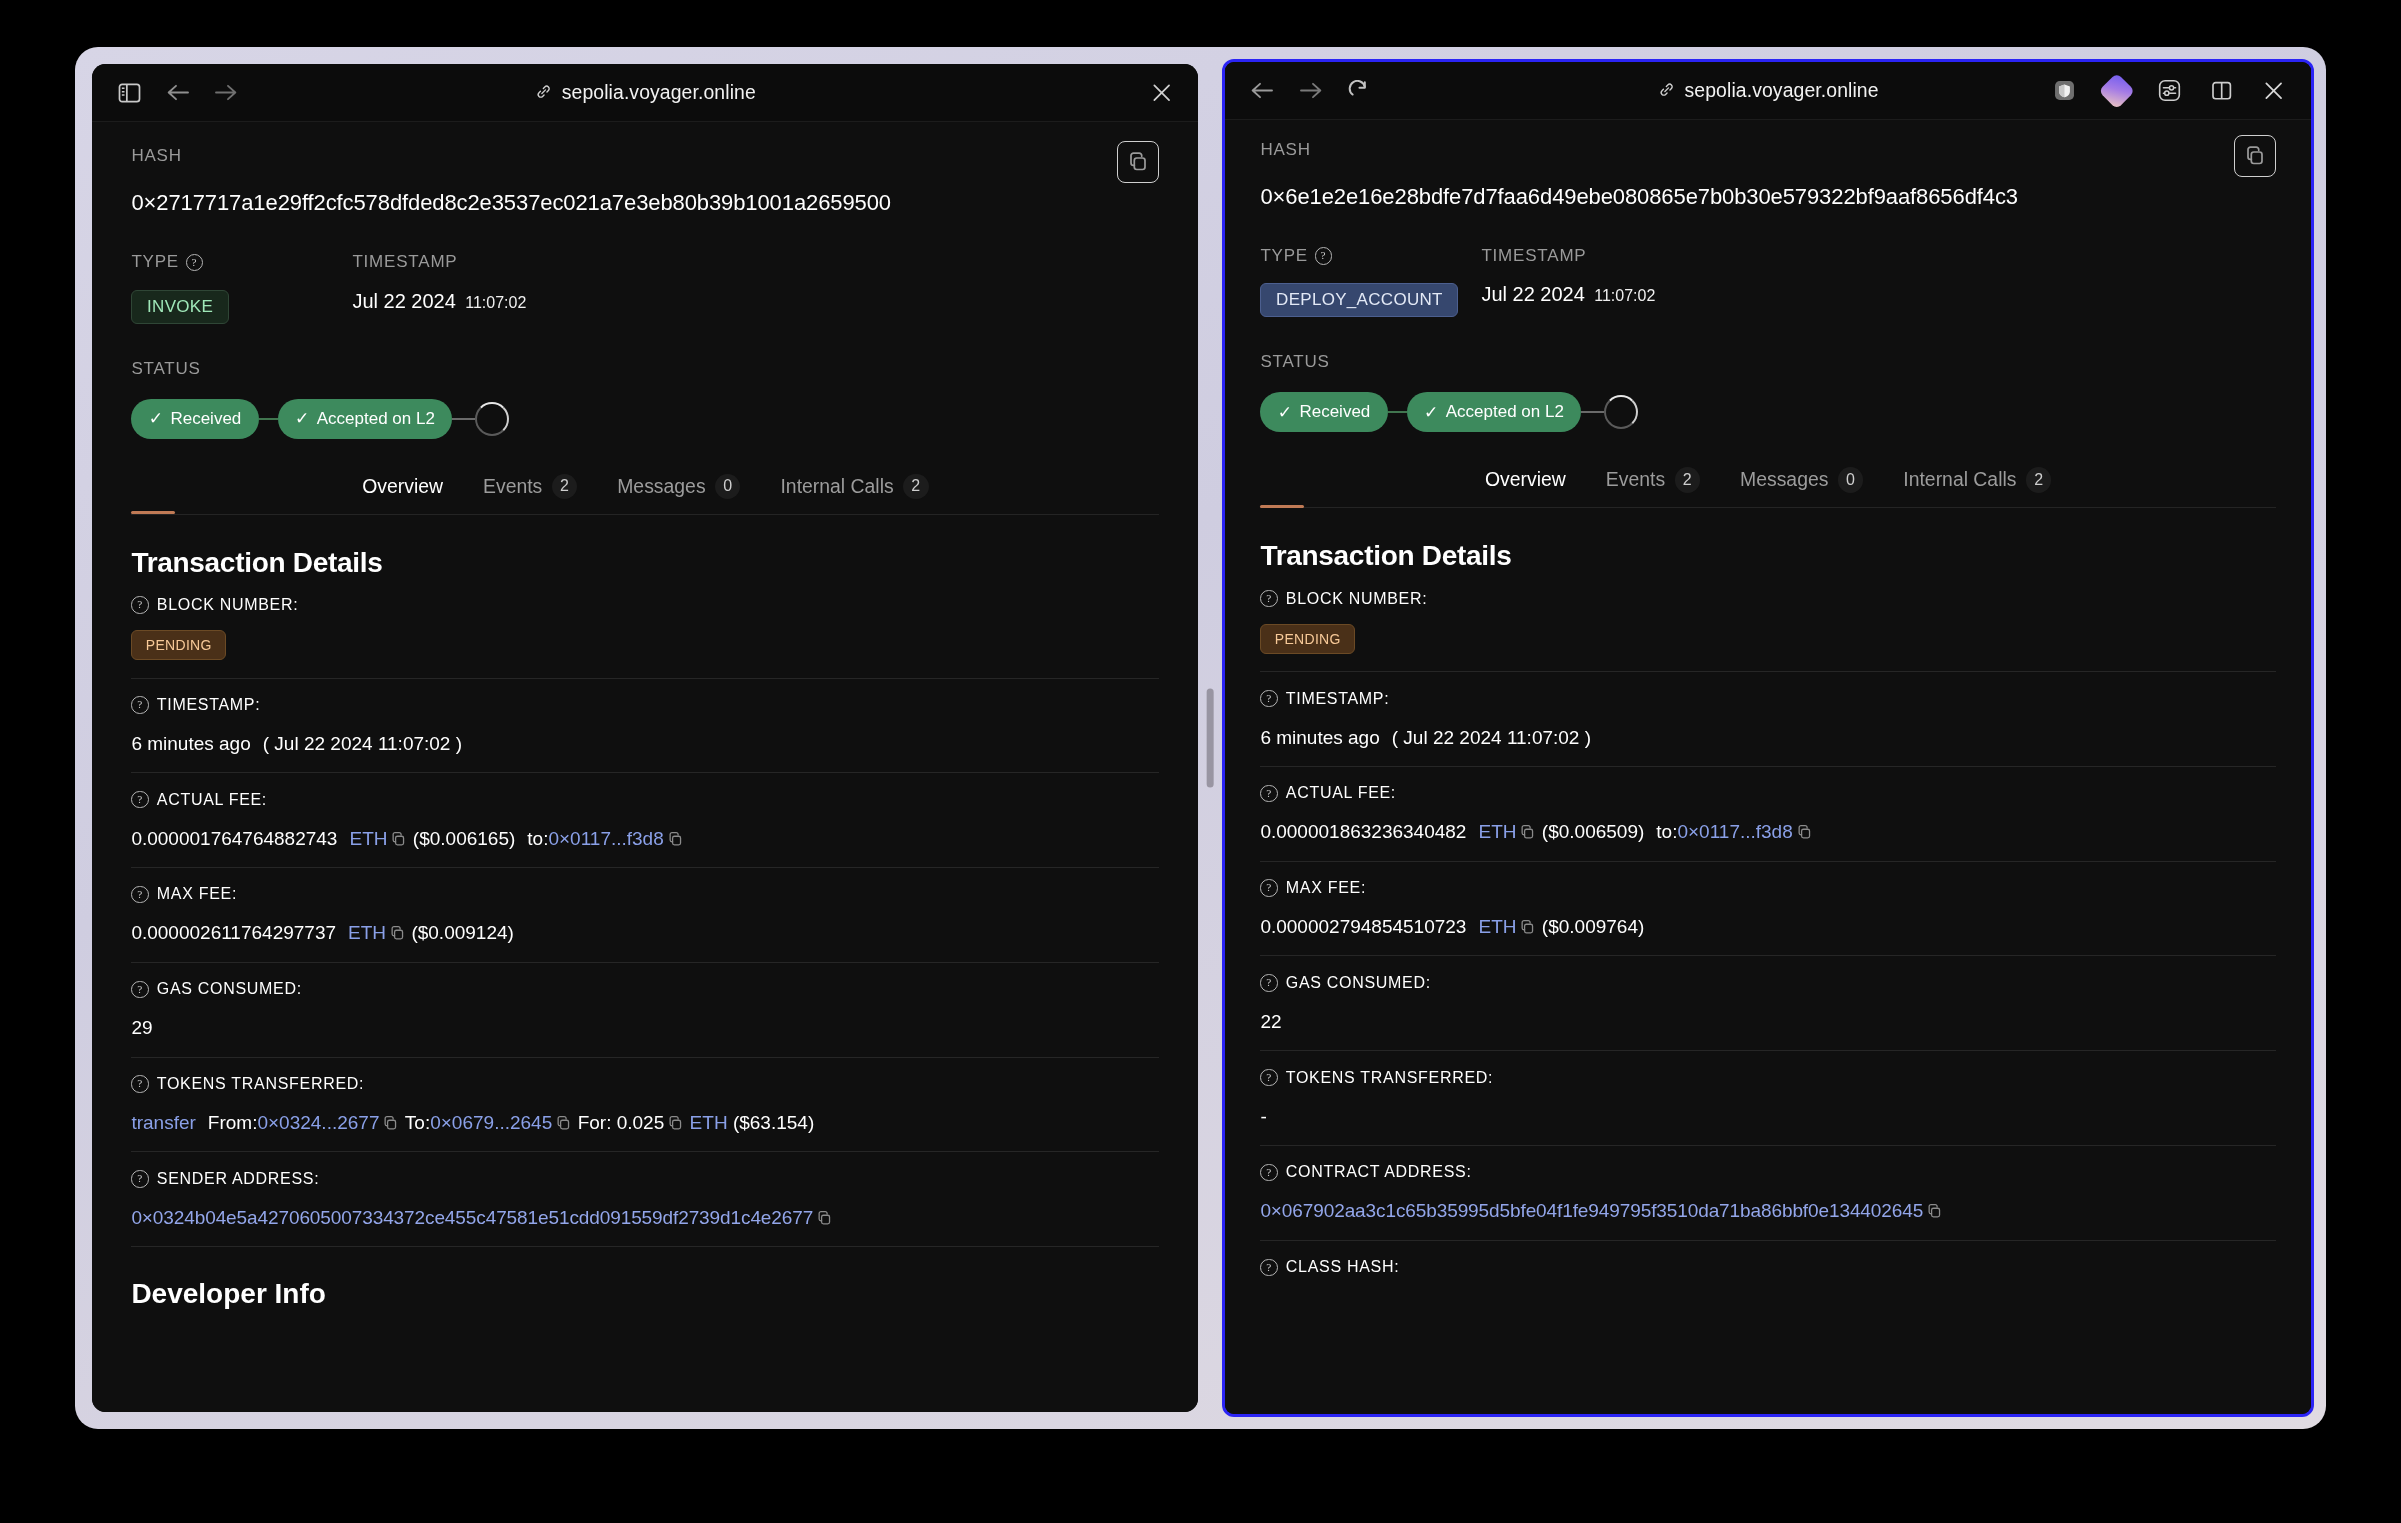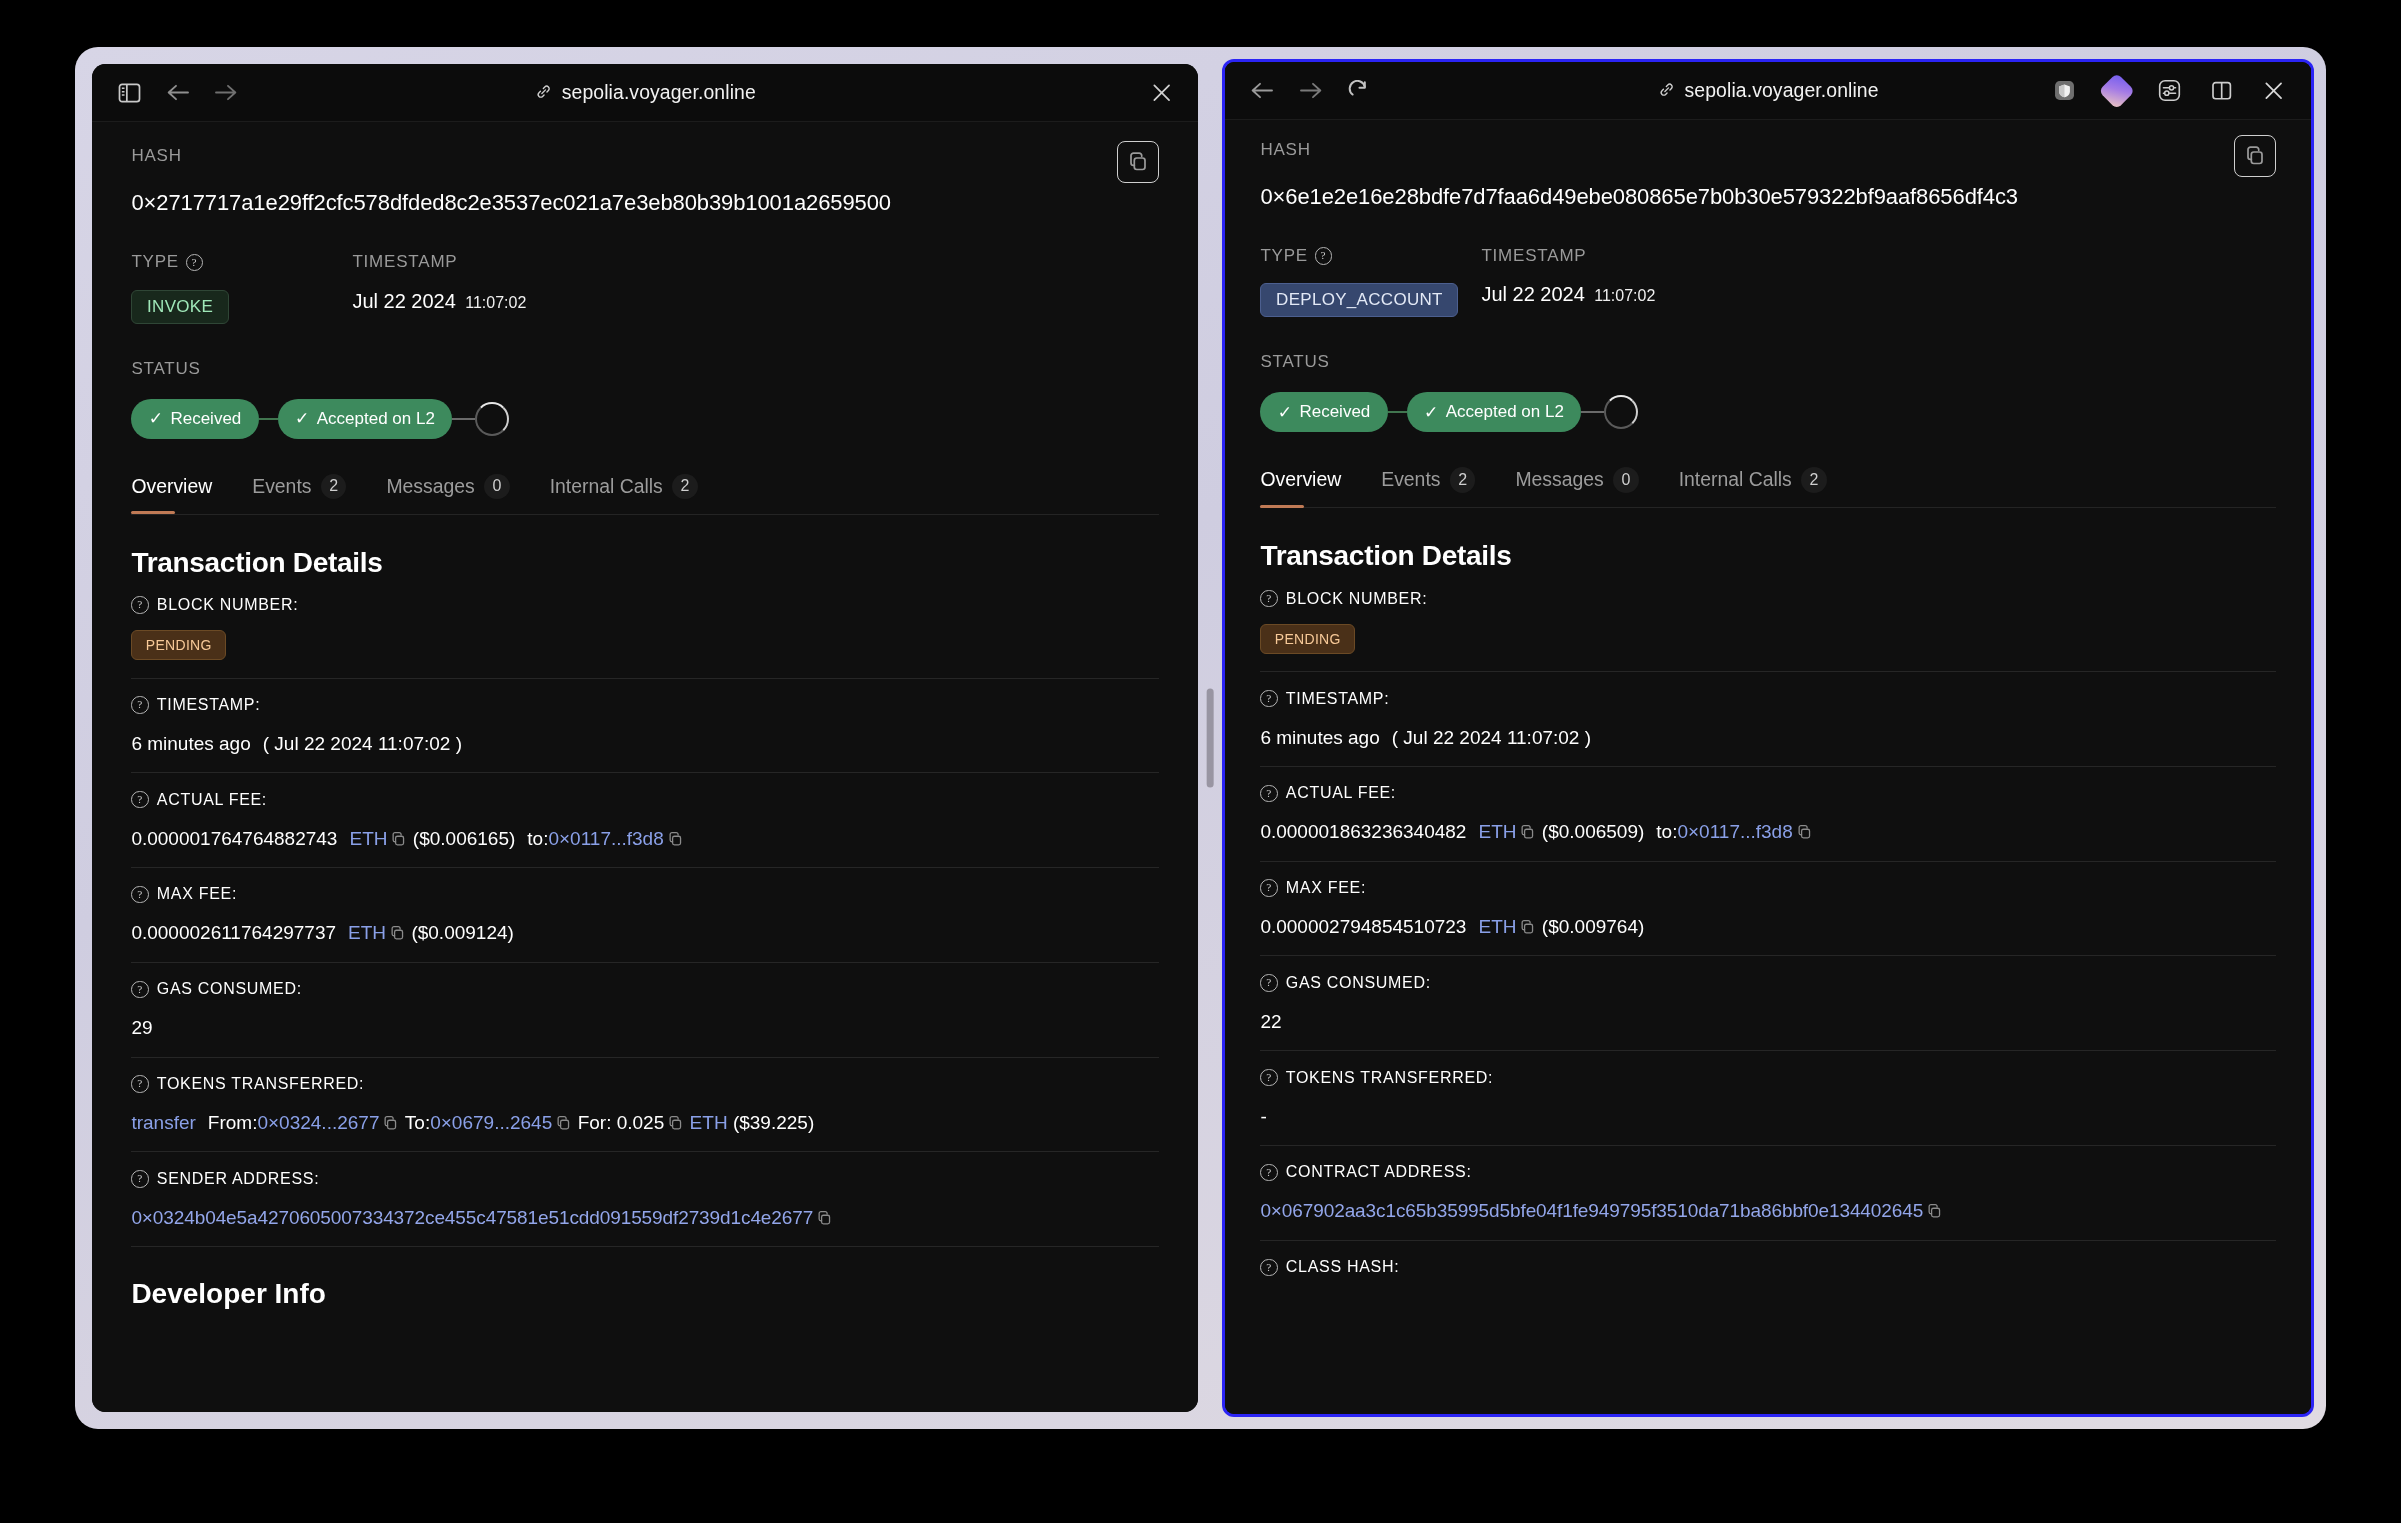--- a/index.html
+++ b/index.html
@@ -217,20 +217,21 @@
   }
 
   
   .tabs {
     margin-top: 35px;
     display: flex; align-items: center;
     gap: 40px;
     border-bottom: 0.7px solid #242424;
     padding-bottom: 14.7px;
     position: relative;
+    justify-content: center;
   }
   .tab {
     display: flex; align-items: center; gap: 9.4px;
     font-size: 19.4px;
     color: #9c9c9c;
   }
   .tab.active { color: #ffffff; }
   .tab .count {
     background: #1c1c1c;
     color: #cfcfcf;
@@ -525,21 +526,21 @@
               <span>&nbsp;</span>
               <span>0.025</span>
               <span class="cp">
                 <svg viewBox="0 0 24 26" fill="none">
                     <rect x="7.5" y="8.5" width="13" height="14" rx="3" stroke="#8b8b8b" stroke-width="2.1"></rect>
                     <path d="M16.5 6.5V5.5a3 3 0 00-3-3h-7a3 3 0 00-3 3v9a3 3 0 003 3h1" stroke="#8b8b8b" stroke-width="2.1" stroke-linecap="round"></path>
                   </svg>
               </span>
               <span class="lnk">ETH</span>
               <span>&nbsp;</span>
-              <span>($39.225)</span>
+              <span>($63.154)</span>
             </div>
           </div>
 
           <div class="detail">
             <div class="detail-label">
               <span class="qmark">?</span>
               <span>SENDER ADDRESS:</span>
             </div>
             <div class="detail-value">
               <span class="addr-long">0×0324b04e5a4270605007334372ce455c47581e51cdd091559df2739d1c4e2677</span>

